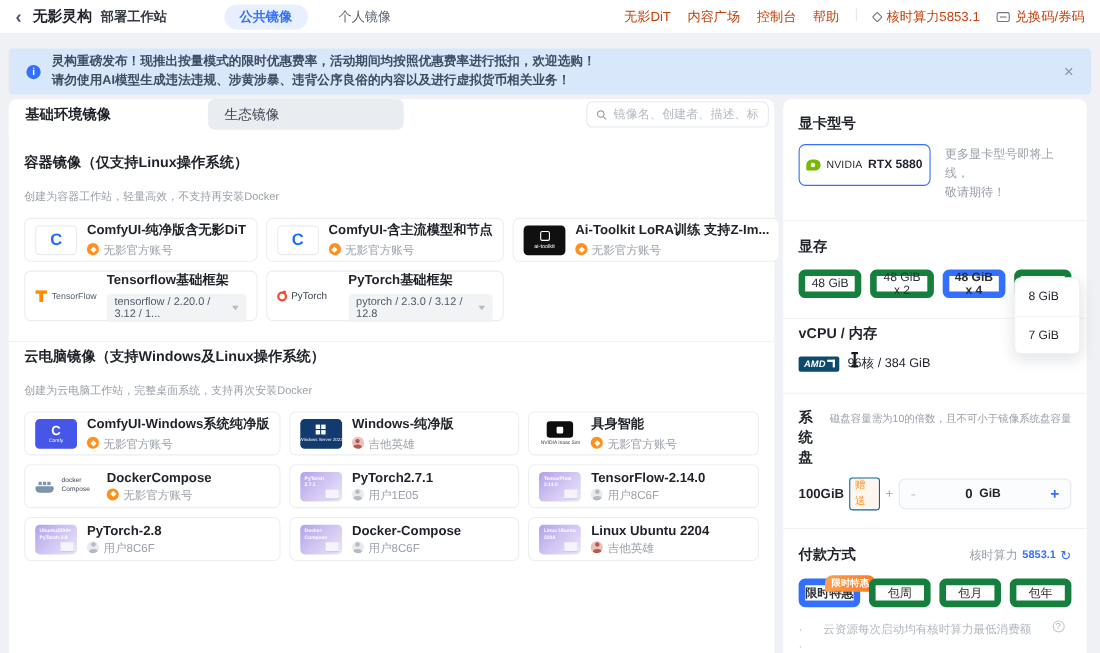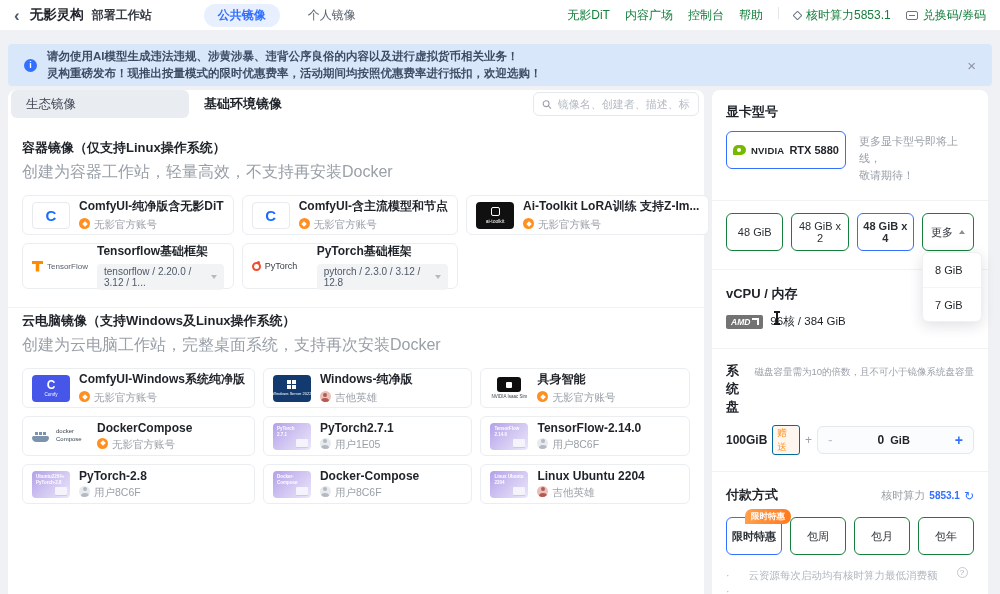--- a/index.html
+++ b/index.html
@@ -7,21 +7,21 @@
   body{background:#eff1f4;font-family:"Liberation Sans","DejaVu Sans",sans-serif;color:#1f2329;position:relative;overflow:hidden}
 
   
   .topbar{position:absolute;top:0;left:0;right:0;height:30px;background:#fff;display:flex;align-items:center;padding:0 14px}
   .back{font-size:17px;font-weight:bold;color:#4e5969;line-height:1;margin-right:10px;cursor:pointer}
   .brand{font-size:13.5px;font-weight:bold;margin-right:8px}
   .pagetitle{font-size:12px;font-weight:600;color:#363b44}
   .top-tabs{display:flex;align-items:flex-end;gap:14px;margin-left:52px}
   .top-tab{font-size:12px;color:#5b6472;padding:3px 14px;cursor:pointer}
   .top-tab.active{background:#e8f0ff;color:#3370ff;font-weight:600;border-radius:13px}
-  .top-right{margin-left:auto;display:flex;align-items:flex-start;gap:15px;font-size:12px;color:#15803d}
+  .top-right{margin-left:auto;display:flex;align-items:flex-start;gap:15px;font-size:12px;color:#c2410c}
   .top-link{cursor:pointer}
   .top-sep{width:1px;height:12px;background:#e3e6ea}
   .top-credit,.top-redeem{display:flex;align-items:center;gap:5px;cursor:pointer}
   .gem-ic{width:7px;height:7px;border:1.2px solid #6b7480;transform:rotate(45deg);border-radius:1px}
   .redeem-ic{width:12px;height:9px;border:1.2px solid #6b7480;border-radius:2px;position:relative}
   .redeem-ic::after{content:"";position:absolute;left:2px;right:2px;top:3px;height:1px;background:#6b7480}
 
   
   .banner{position:absolute;left:8px;right:8px;top:44px;height:42px;background:#d9e7fb;border-radius:4px;display:flex;align-items:center;padding:0 16px}
   .info-ic{width:13px;height:13px;border-radius:50%;background:#3370ff;color:#fff;font-size:9px;line-height:13px;text-align:center;font-weight:bold;flex:none;margin-right:10px}
@@ -36,21 +36,21 @@
   .cat-tabs{display:flex;height:28px;align-items:stretch}
   .cat-tab{width:178px;display:flex;align-items:center;padding-left:15px;font-size:12.5px;cursor:pointer}
   .cat-tab.active{font-weight:bold;font-size:13px;background:#fff;border-radius:8px 8px 0 0}
   .cat-tab.idle{background:#e9ecf0;border-radius:6px;color:#3c4350;margin-left:3px}
   .search{margin-left:auto;margin-top:2px;margin-right:5px;width:166px;height:24px;border:1px solid #e6e8eb;border-radius:6px;background:#fff;display:flex;align-items:center;padding:0 8px;gap:6px}
   .search input{border:0;outline:0;width:100%;font-size:11px;color:#333;background:transparent;font-family:inherit}
   .search input::placeholder{color:#b4bac2}
 
   .lbody{padding:0 14px}
   .sec-title{font-size:13px;font-weight:bold;margin-top:21px}
-  .sec-sub{font-size:16px;color:#9aa0a8;margin-top:5px;margin-bottom:12px}
+  .sec-sub{font-size:10px;color:#9aa0a8;margin-top:15px;margin-bottom:12px}
   .panel-div{border-top:1px solid #f1f2f4;margin:18px -14px 0}
   .sec2 .sec-title{margin-top:4px}
 
   .grid{display:grid;grid-template-columns:repeat(3,1fr);gap:8px}
   .card{border:1px solid #ebeef1;border-radius:6px;height:40px;display:flex;align-items:center;padding:0 9px;gap:9px;cursor:pointer;background:#fff;overflow:visible}
   .card.h46{height:46px}
   .c-body{min-width:0;flex:1}
   .c-title{font-size:12px;font-weight:bold;white-space:nowrap;overflow:hidden;text-overflow:ellipsis}
   .c-meta{display:flex;align-items:flex-start;gap:4px;font-size:10.5px;color:#9aa0a8;margin-top:3px;white-space:nowrap}
   .ver{margin-top:4px;background:#f2f3f5;border-radius:4px;font-size:10px;color:#4e5969;padding:2px 7px;display:flex;align-items:center;justify-content:space-between;max-width:158px;cursor:pointer}
@@ -101,36 +101,36 @@
   .avatar.red::before{content:"";position:absolute;top:1.5px;left:3.5px;width:4px;height:4px;border-radius:50%;background:#b55a50}
   .avatar.red::after{content:"";position:absolute;bottom:-2px;left:1.5px;width:8px;height:6px;border-radius:50% 50% 0 0;background:#b55a50}
 
   
   .r-h{font-size:13px;font-weight:bold}
   .r-div{border-top:1px solid #f1f2f4;margin:16px -14px 0}
   .gpu-row{display:flex;gap:13px;margin-top:10px;align-items:flex-start}
   .gpu-card{width:126px;height:38px;border:1.5px solid #3370ff;border-radius:6px;display:flex;align-items:center;justify-content:center;gap:5px;cursor:pointer;background:#fff}
   .nv-eye{width:13px;height:10px;background:#76b900;border-radius:6px 6px 6px 1px;position:relative;flex:none}
   .nv-eye::after{content:"";position:absolute;width:4px;height:4px;border-radius:50%;background:#fff;left:4px;top:3px}
-  .nv-name{font-size:9.5px;font-weight:700;letter-spacing:.2px}
+  .nv-name{font-size:9.5px;font-weight:400;letter-spacing:.2px}
   .gpu-model{font-size:11px;font-weight:bold}
   .gpu-note{font-size:11px;color:#9aa0a8;line-height:17px;margin-top:2px}
 
   .vram-row{display:flex;gap:8px;margin-top:12px}
-  .opt-btn{height:38px;border:1px solid #15803d;border-radius:6px;background:#fff;display:flex;align-items:center;justify-content:center;font-size:11px;color:#2b3036;cursor:pointer;font-family:inherit}
+  .opt-btn{height:26px;border:6px solid #15803d;border-radius:6px;background:#fff;display:flex;align-items:center;justify-content:center;font-size:11px;color:#2b3036;cursor:pointer;font-family:inherit}
   .vram-row .opt-btn{flex:1;padding:0 2px}
   .vram-row .more{flex:0 0 52px}
   .opt-btn.sel{border-color:#3370ff;font-weight:600}
 
   .vram-dd{position:absolute;top:162px;right:6px;width:60px;background:#fff;border:1px solid #eef0f2;border-radius:6px;box-shadow:0 4px 14px rgba(31,42,64,.14);z-index:9}
   .vram-dd .dd-item{height:34px;display:flex;align-items:center;padding-left:12px;font-size:11px;cursor:pointer}
   .vram-dd .dd-item + .dd-item{border-top:1px solid #f3f4f6}
 
   .cpu-row{display:flex;align-items:center;gap:7px;margin-top:11px;position:relative}
-  .amd-mark{background:#737373;color:#fff;font-size:8.5px;font-weight:bold;font-style:italic;padding:2px 4px 2px 5px;border-radius:2px;display:flex;align-items:center;gap:2px;flex:none}
+  .amd-mark{background:#0c4a6e;color:#fff;font-size:8.5px;font-weight:bold;font-style:italic;padding:2px 4px 2px 5px;border-radius:2px;display:flex;align-items:center;gap:2px;flex:none}
   .amd-mark::after{content:"";width:5px;height:5px;border-right:2px solid #fff;border-top:2px solid #fff}
   .cpu-val{font-size:11.5px}
   .ibeam{position:absolute;left:50px;top:-3px;width:2px;height:14px;background:#17191c}
   .ibeam::before,.ibeam::after{content:"";position:absolute;left:-2px;width:6px;height:2px;background:#17191c}
   .ibeam::before{top:0}.ibeam::after{bottom:0}
 
   .disk-head{display:flex;align-items:baseline;gap:7px;margin-top:13px}
   .disk-note{font-size:9.5px;color:#9aa0a8;white-space:nowrap}
   .disk-row{display:flex;align-items:center;gap:5px;margin-top:9px}
   .disk-base{font-size:12px;font-weight:bold}
@@ -180,30 +180,30 @@
     <span class="top-redeem">
       <span class="redeem-ic"></span>
       <span>兑换码/券码</span>
     </span>
   </div>
 </div>
 
 <div class="banner">
   <span class="info-ic">i</span>
   <div class="banner-lines">
+    <div>灵构重磅发布！现推出按量模式的限时优惠费率，活动期间均按照优惠费率进行抵扣，欢迎选购！</div>
     <div>请勿使用AI模型生成违法违规、涉黄涉暴、违背公序良俗的内容以及进行虚拟货币相关业务！</div>
-    <div>灵构重磅发布！现推出按量模式的限时优惠费率，活动期间均按照优惠费率进行抵扣，欢迎选购！</div>
   </div>
   <span class="banner-close">×</span>
 </div>
 
 <div class="lpanel">
   <div class="cat-tabs">
+    <div class="cat-tab active">基础环境镜像</div>
     <div class="cat-tab idle">生态镜像</div>
-    <div class="cat-tab active">基础环境镜像</div>
     <div class="search">
       <svg width="11" height="11" viewBox="0 0 12 12">
           <circle cx="5" cy="5" r="3.6" fill="none" stroke="#9aa0a8" stroke-width="1.3"></circle>
           <line x1="8" y1="8" x2="11" y2="11" stroke="#9aa0a8" stroke-width="1.3"></line>
         </svg>
       <input placeholder="镜像名、创建者、描述、标签" style="">
     </div>
   </div>
 
   <div class="lbody">
@@ -411,38 +411,39 @@
       <span class="nv-eye"></span>
       <span class="nv-name">NVIDIA</span>
       <span class="gpu-model">RTX 5880</span>
     </div>
     <div class="gpu-note pre">更多显卡型号即将上线，
 敬请期待！</div>
   </div>
 
   <div class="r-div"></div>
 
+  <div class="r-h" style="margin-top:14px">显存</div>
   <div class="vram-row">
     <button class="opt-btn">48 GiB</button>
     <button class="opt-btn">48 GiB x 2</button>
     <button class="opt-btn sel">48 GiB x 4</button>
     <button class="opt-btn more">
         <span>更多</span>
         <span class="tri-up"></span>
       </button>
   </div>
 
   <div class="vram-dd">
     <div class="dd-item">8 GiB</div>
     <div class="dd-item">7 GiB</div>
   </div>
 
   <div class="r-div" style="margin-top:18px"></div>
 
-  <div class="r-h" style="margin-top:15px">vCPU / 内存</div>
+  <div class="r-h" style="margin-top:4px">vCPU / 内存</div>
   <div class="cpu-row">
     <span class="amd-mark">
         <span>AMD</span>
       </span>
     <span class="cpu-val">96核 / 384 GiB</span>
     <span class="ibeam"></span>
   </div>
 
   <div class="r-div" style="margin-top:19px"></div>
 

